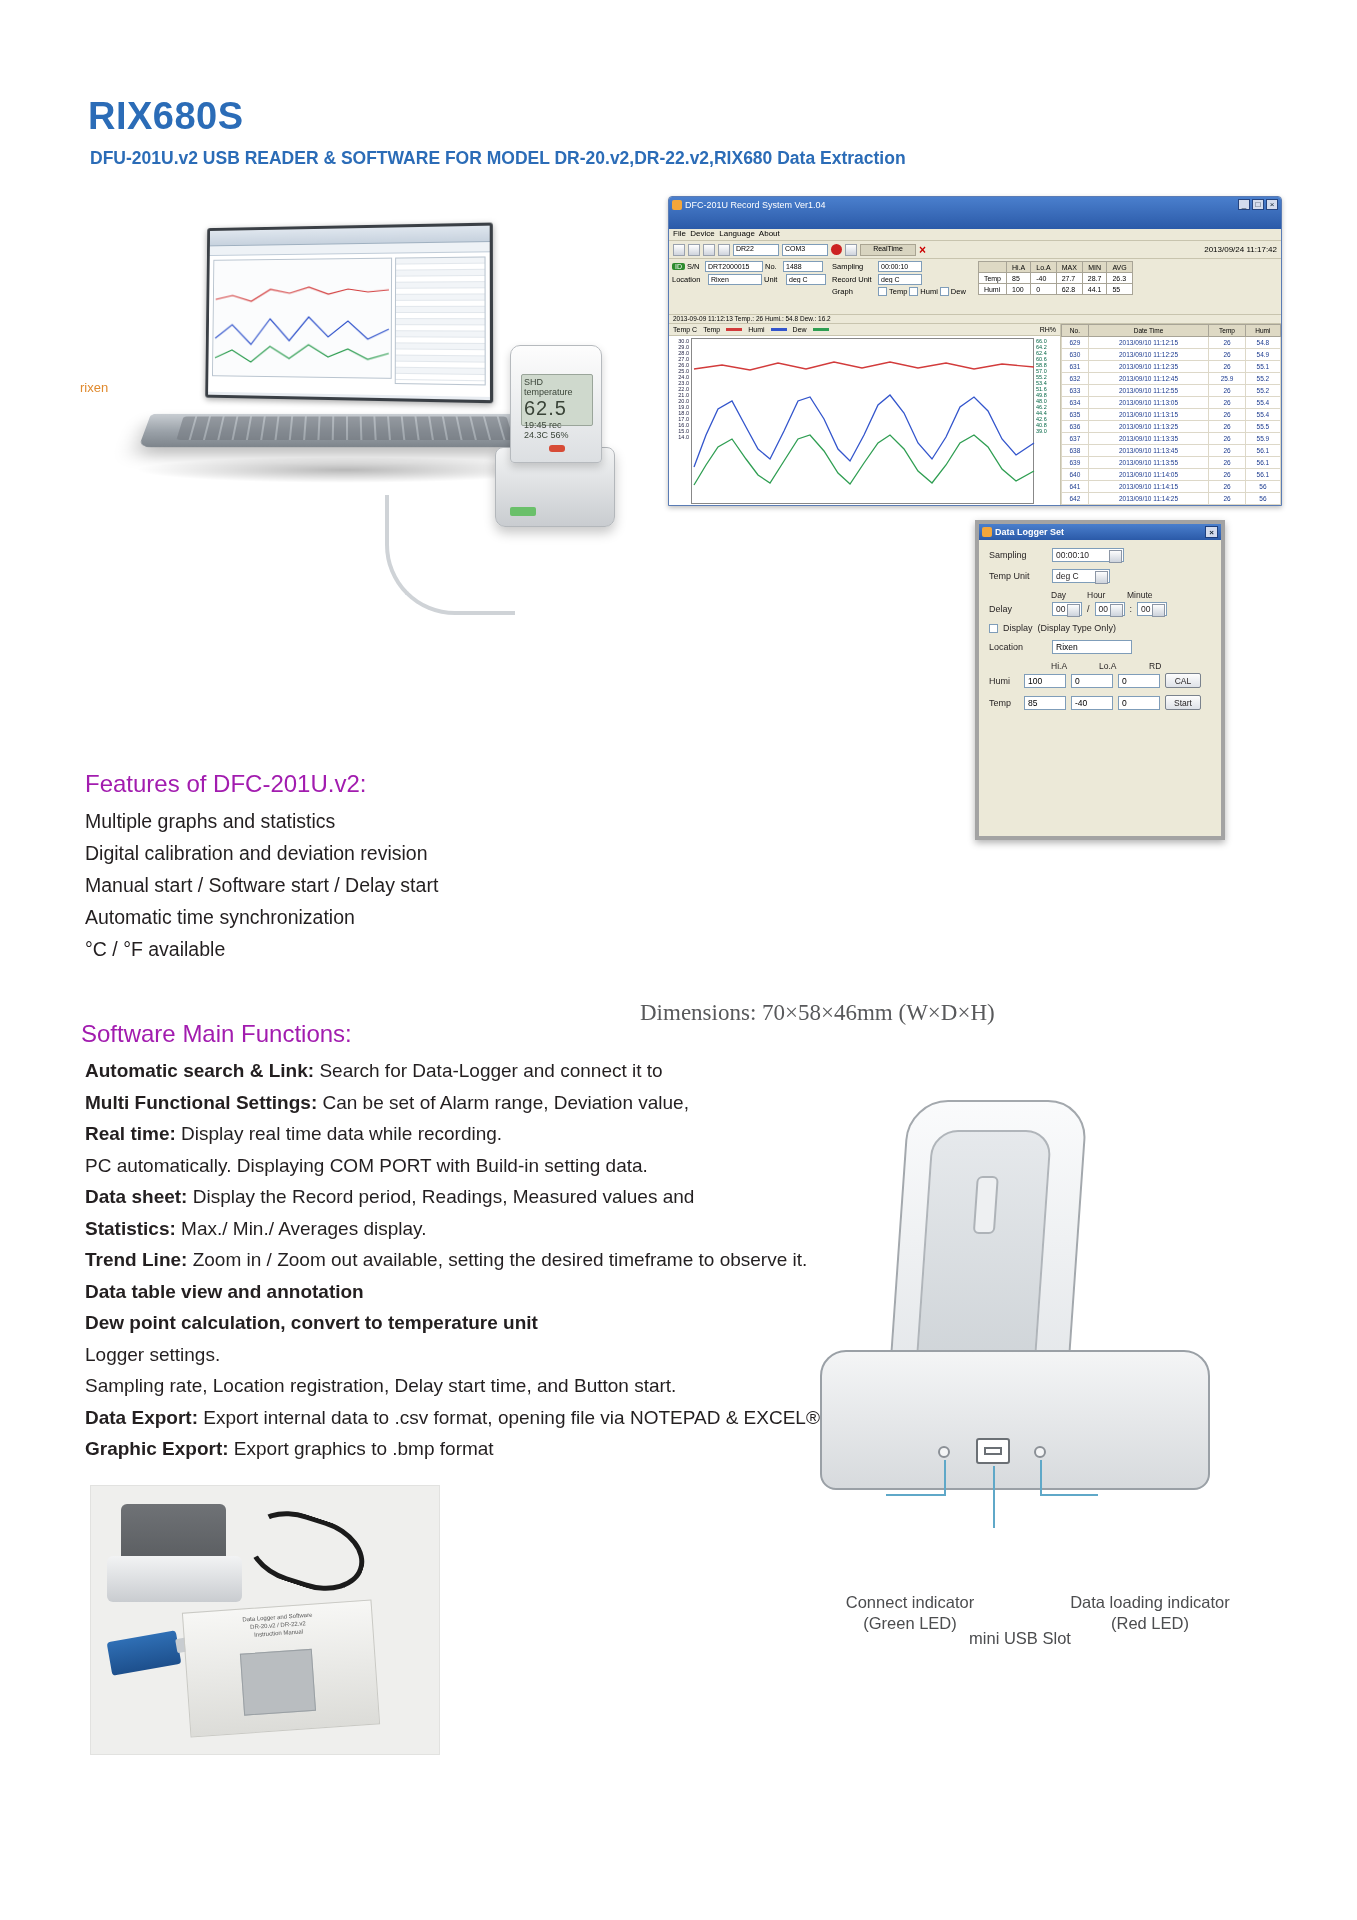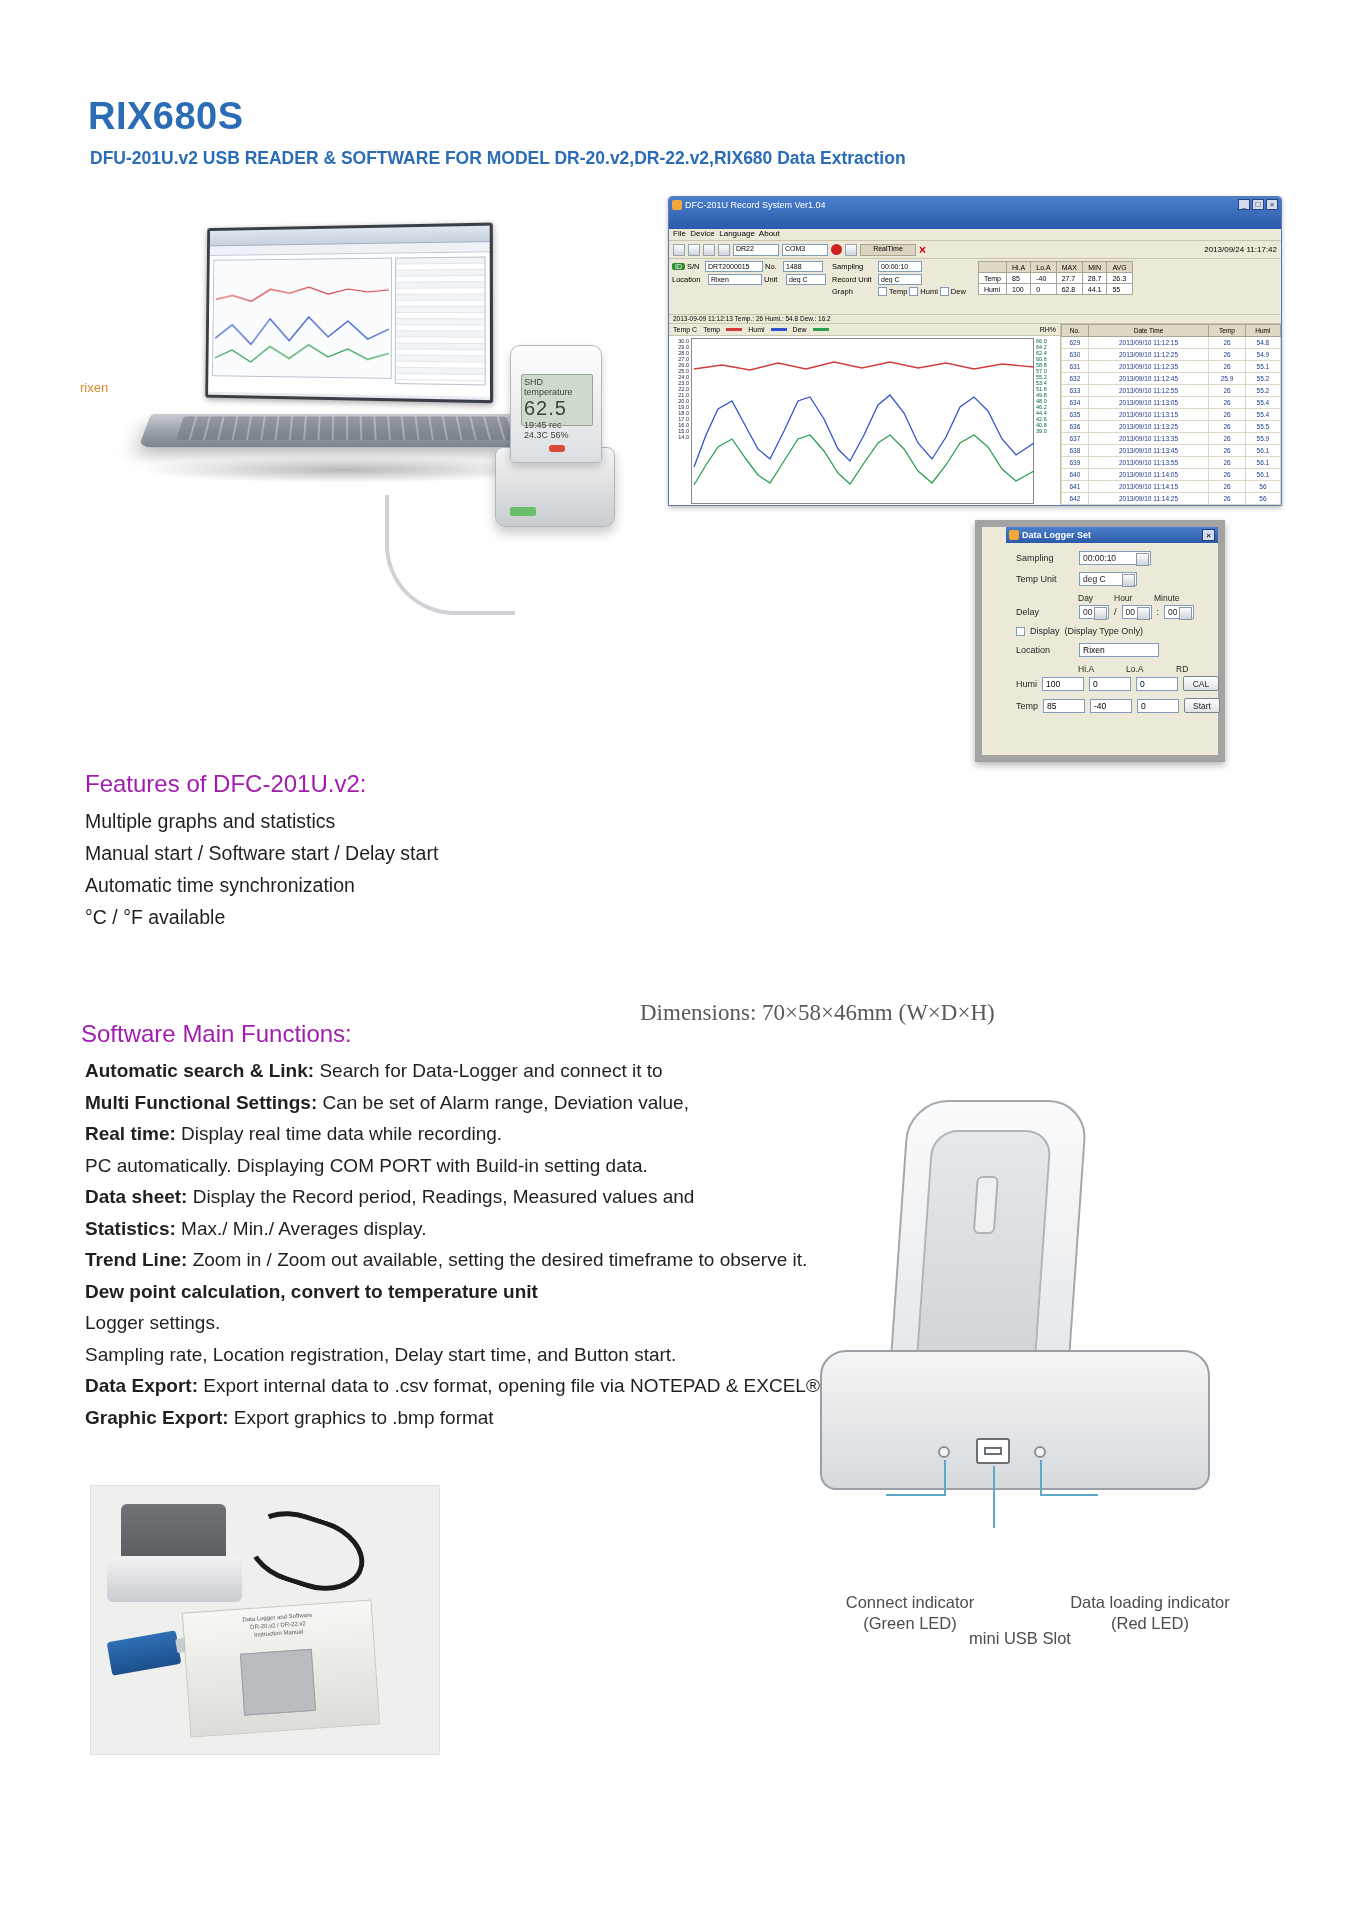--- a/index.html
+++ b/index.html
@@ -138,24 +138,23 @@
   .aw-chart .yl{ left:0; text-align:right; padding-right:2px;}
   .aw-chart .yr{ right:0; left:auto; width:26px; text-align:left; padding-left:2px; color:#064;}
   .aw-chart .xaxis{ position:absolute; left:22px; right:26px; bottom:2px; height:14px; font-size:5px; display:flex; justify-content:space-between; color:#333;}
   .aw-table{ flex:1; background:#fff; overflow:hidden; }
   .aw-table table{ border-collapse:collapse; width:100%; font-size:6.5px;}
   .aw-table th{ background:#ded9c4; border:1px solid #a8a496; font-weight:normal; height:12px;}
   .aw-table td{ border:1px solid #ddd8c8; height:12px; text-align:center; color:#1b3a8f;}
 
   
   .dlg {
-    position:absolute; left:975px; top:520px; width:250px; height:242px;
-    background:#ece9d8; border:7px solid #a3a3a3; font-size:9px;
+    position:absolute; left:975px; top:520px; width:250px; height:320px;
+    background:#ece9d8; border:4px solid #a3a3a3; font-size:9px;
     box-shadow:0 3px 7px rgba(0,0,0,.3);
-    padding-left:24px;
   }
   .dlg .bar{ height:16px; background:linear-gradient(#4a7fcd,#2b5aa8); color:#fff; font-weight:bold; font-size:9px; padding:3px 0 0 16px; position:relative;}
   .dlg .bar .logo{ position:absolute; left:3px; top:3px; width:10px;height:10px; background:#f3a63b;border-radius:2px;}
   .dlg .bar .close{ position:absolute; right:3px; top:2px; width:13px;height:12px; background:#d4dced; border:1px solid #1d3f7d; color:#123; font-size:8px; text-align:center; line-height:11px;}
   .dlg .body{ padding:8px 10px; }
   .row{ display:flex; align-items:center; margin-bottom:7px; gap:5px;}
   .row .lab{ width:58px; font-size:9px;}
   .ipt{ background:#fff; border:1px solid #7f9db9; height:14px; font-size:8.5px; padding:0 3px; display:inline-flex; align-items:center;}
   .drop{ background:#fff; border:1px solid #7f9db9; height:14px; font-size:8.5px; padding:0 13px 0 3px; display:inline-flex; align-items:center; position:relative;}
   .drop:after{ content:""; position:absolute; right:1px; top:1px; width:11px; height:11px; background:linear-gradient(#fdfdfd,#cdd3dc); border:1px solid #8c96a5;}
@@ -642,36 +641,38 @@
         <input class="ipt" style="width: 42px;" value="-40">
         <input class="ipt" style="width: 42px;" value="0">
         <span class="btn">Start</span>
       </div>
     </div>
   </div>
 
   <div class="h-orange feat-title">Features of DFC-201U.v2:</div>
   <div class="feat-list">
     <div>Multiple graphs and statistics</div>
+    <div>Digital calibration and deviation revision</div>
     <div>Manual start / Software start / Delay start</div>
     <div>Automatic time synchronization</div>
     <div>°C / °F available</div>
   </div>
 
   <div class="dims">Dimensions: 70×58×46mm (W×D×H)</div>
 
   <div class="h-orange func-title">Software Main Functions:</div>
   <div class="func-list">
     <div><b>Automatic search &amp; Link:</b><span> Search for Data-Logger and connect it to</span></div>
     <div><b>Multi Functional Settings:</b><span> Can be set of Alarm range, Deviation value,</span></div>
     <div><b>Real time:</b><span> Display real time data while recording.</span></div>
     <div><b></b><span>PC automatically. Displaying COM PORT with Build-in setting data.</span></div>
     <div><b>Data sheet:</b><span> Display the Record period, Readings, Measured values and</span></div>
     <div><b>Statistics:</b><span> Max./ Min./ Averages display.</span></div>
     <div><b>Trend Line:</b><span> Zoom in / Zoom out available, setting the desired timeframe to observe it.</span></div>
+    <div><b>Data table view and annotation</b><span></span></div>
     <div><b>Dew point calculation, convert to temperature unit</b><span></span></div>
     <div><b></b><span>Logger settings.</span></div>
     <div><b></b><span>Sampling rate, Location registration, Delay start time, and Button start.</span></div>
     <div><b>Data Export:</b><span> Export internal data to .csv format, opening file via NOTEPAD &amp; EXCEL® available.</span></div>
     <div><b>Graphic Export:</b><span> Export graphics to .bmp format</span></div>
   </div>
 
   <div class="cradle-art">
     <div class="ca-slotwrap">
       <div class="ca-inner">

